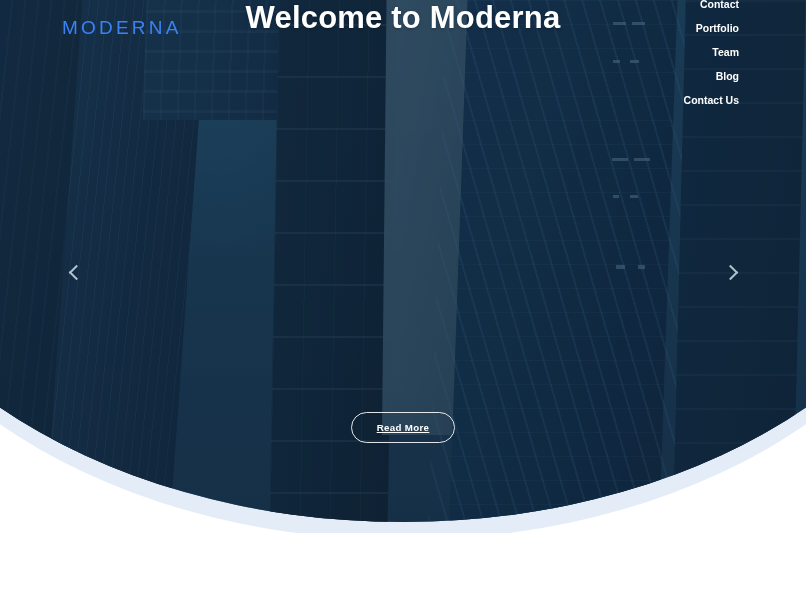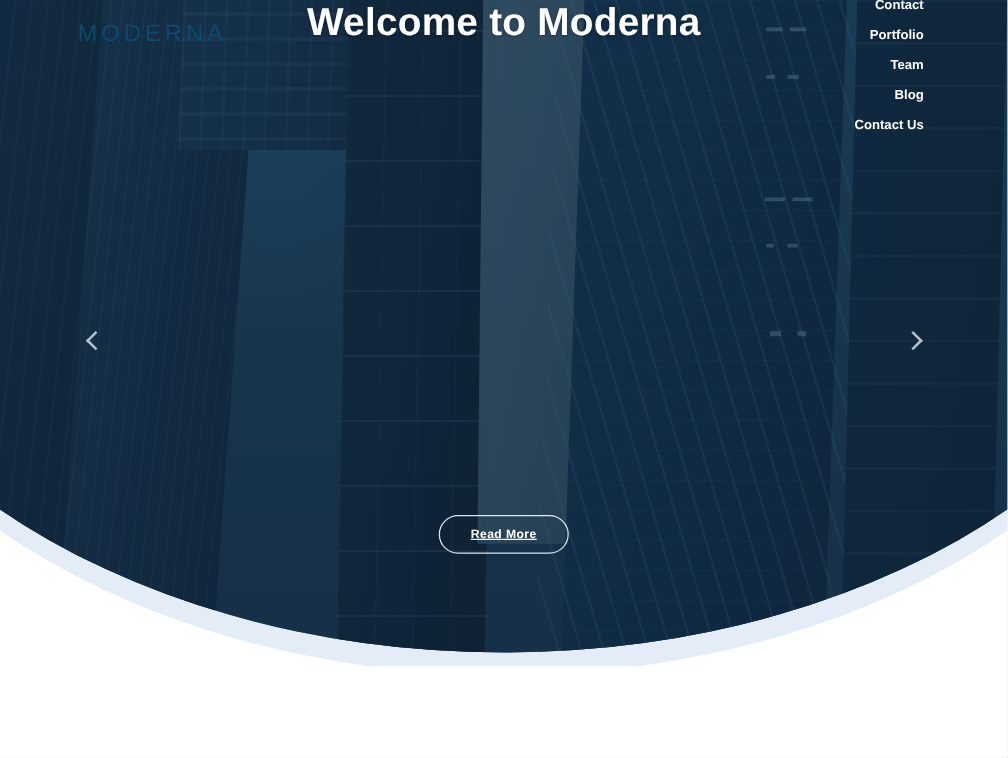--- a/index.html
+++ b/index.html
@@ -201,21 +201,21 @@
     position: absolute;
     left:0; top:0;
     width: 806px;
     height: 56px;
     display: flex;
     align-items: center;
     z-index: 40;
   }
   .logo {
     margin-left: 62px;
-    color: #0c4a6e;
+    color: #3b82f6;
     font-size: 19px;
     font-weight: 400;
     letter-spacing: 3.2px;
     text-align: center;
   }
   .nav {
     margin-left: auto;
     margin-right: 56px;
     display: flex;
     align-items: flex-end;

